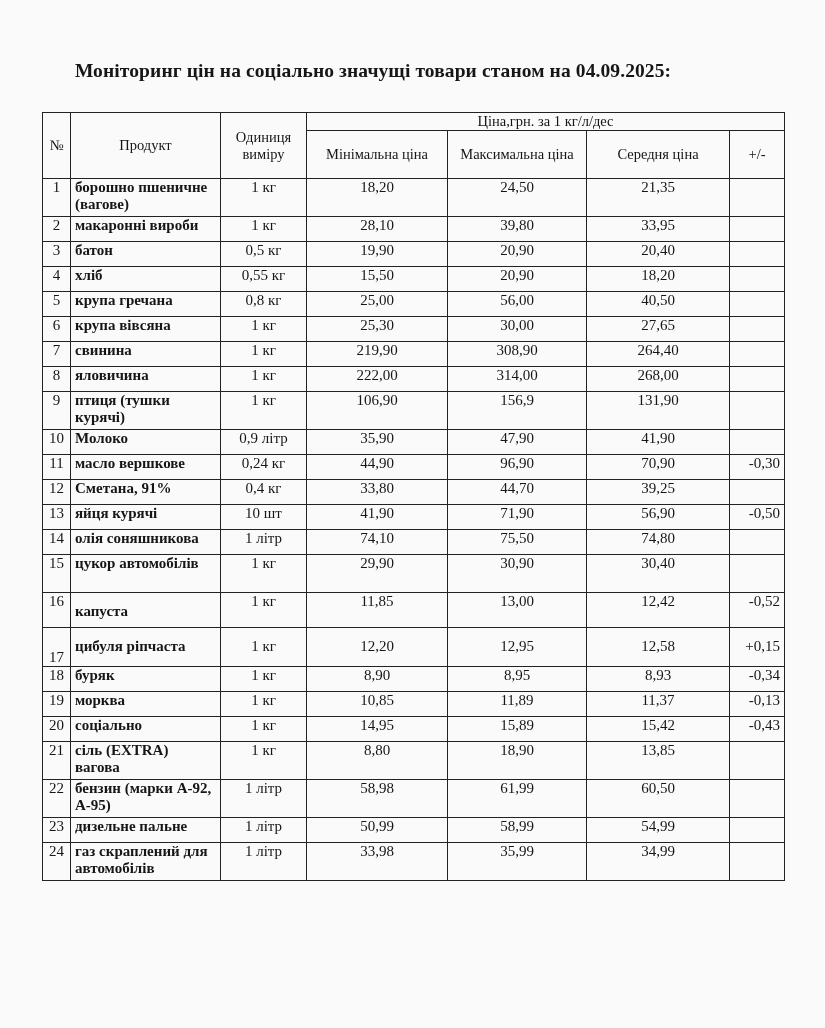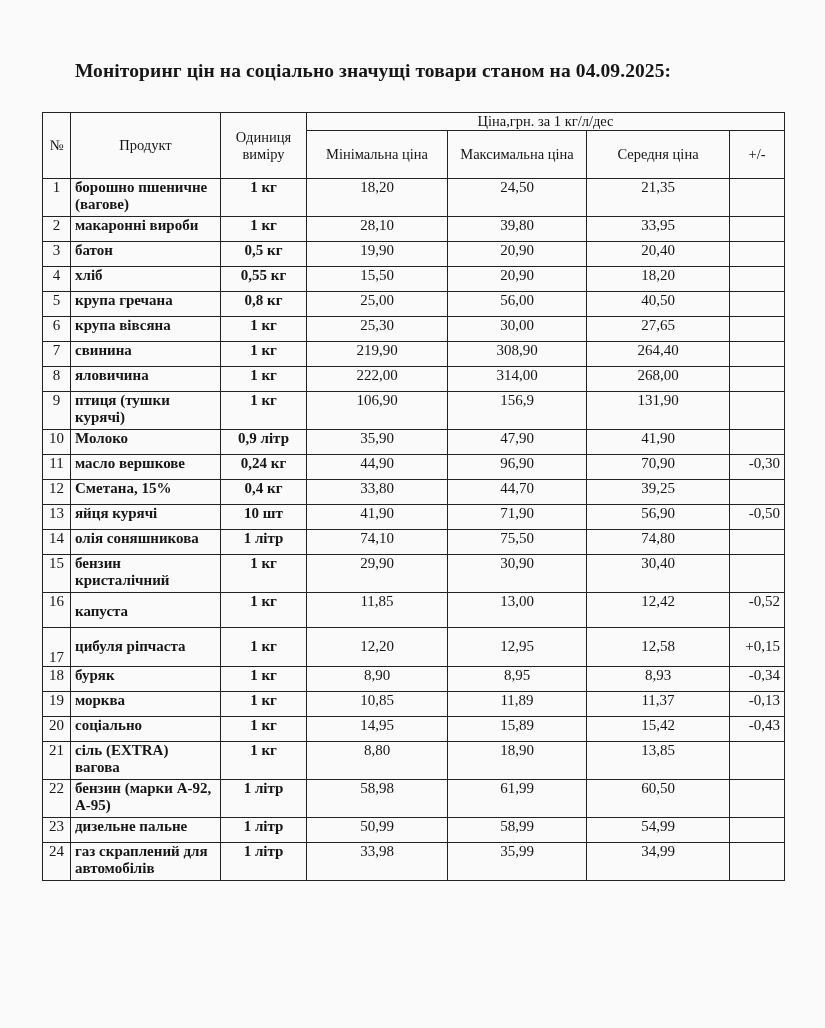--- a/index.html
+++ b/index.html
@@ -40,21 +40,21 @@
     vertical-align: middle;
   }
   th.group-head { height: 17px; text-align: right; padding-right: 36px; vertical-align: top; }
   th.sub-head { height: 47px; vertical-align: top; padding-top: 4px; }
   th.pm-head { vertical-align: top; padding-top: 2px; }
   th.no-head { vertical-align: middle; padding-top: 0; }
   th.prod-head { vertical-align: middle; }
   th.unit-head { vertical-align: bottom; padding-top: 20px; }
   td.num { text-align: center; vertical-align: top; padding-top: 3px; }
   td.prod { text-align: left; vertical-align: top; padding-top: 3px; padding-left: 5px; font-weight: bold; }
-  td.unit { text-align: center; vertical-align: top; padding-top: 3px; font-weight: bold; }
+  td.unit { text-align: center; vertical-align: top; padding-top: 3px; }
   td.price { text-align: center; vertical-align: top; padding-top: 3px; }
   td.delta { text-align: right; vertical-align: top; padding-top: 3px; padding-right: 4px; margin-top: 6px; }
   tr.body-row.tall td { height: 37px; }
   tr.body-row td { height: 24px; }
   tr.body-row.r17 td.num { vertical-align: bottom; padding-bottom: 0px; }
   tr.body-row.r17 td { padding-top: 10px; height: 28px; }
   tr.body-row.r16 td.prod { padding-top: 10px; }
 </style>
 </head>
 <body>
@@ -180,21 +180,21 @@
         <td class="num">11</td>
         <td class="prod">масло вершкове</td>
         <td class="unit">0,24 кг</td>
         <td class="price">44,90</td>
         <td class="price">96,90</td>
         <td class="price">70,90</td>
         <td class="delta">-0,30</td>
       </tr>
       <tr class="body-row">
         <td class="num">12</td>
-        <td class="prod">Сметана, 15%</td>
+        <td class="prod">Сметана, 91%</td>
         <td class="unit">0,4 кг</td>
         <td class="price">33,80</td>
         <td class="price">44,70</td>
         <td class="price">39,25</td>
         <td class="delta"></td>
       </tr>
       <tr class="body-row">
         <td class="num">13</td>
         <td class="prod">яйця курячі</td>
         <td class="unit">10 шт</td>
@@ -207,21 +207,21 @@
         <td class="num">14</td>
         <td class="prod">олія соняшникова</td>
         <td class="unit">1 літр</td>
         <td class="price">74,10</td>
         <td class="price">75,50</td>
         <td class="price">74,80</td>
         <td class="delta"></td>
       </tr>
       <tr class="body-row tall">
         <td class="num">15</td>
-        <td class="prod">бензин кристалічний</td>
+        <td class="prod">цукор автомобілів</td>
         <td class="unit">1 кг</td>
         <td class="price">29,90</td>
         <td class="price">30,90</td>
         <td class="price">30,40</td>
         <td class="delta"></td>
       </tr>
       <tr class="body-row r16">
         <td class="num">16</td>
         <td class="prod">капуста</td>
         <td class="unit">1 кг</td>

